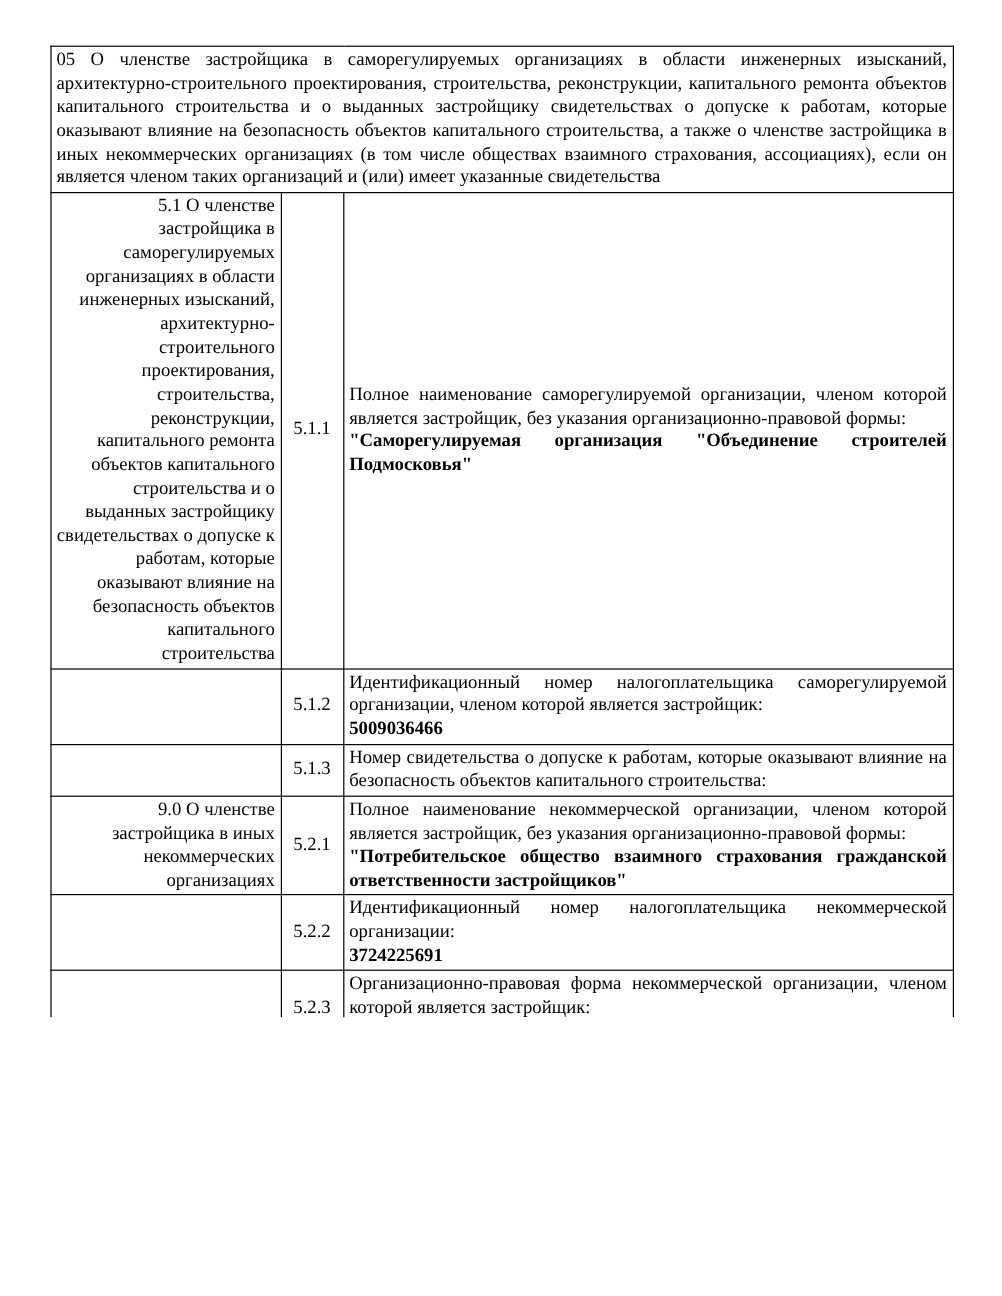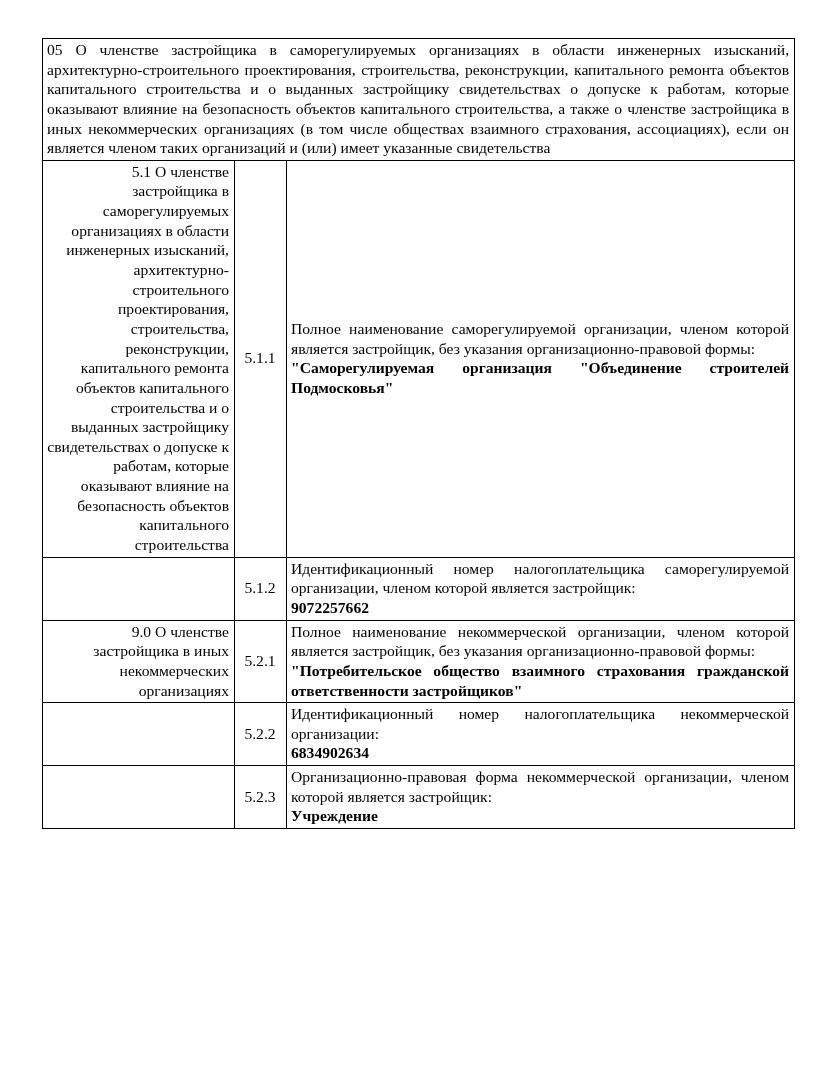--- a/index.html
+++ b/index.html
@@ -80,41 +80,49 @@
           <div>Полное наименование саморегулируемой организации, членом которой является застройщик, без указания организационно-правовой формы:</div>
           <div class="val">"Саморегулируемая организация "Объединение строителей Подмосковья"</div>
         </td>
       </tr>
 
       <tr>
         <td class="lbl"></td>
         <td class="num">5.1.2</td>
         <td class="cnt">
           <div>Идентификационный номер налогоплательщика саморегулируемой организации, членом которой является застройщик:</div>
-          <div class="val">9072257662</div>
+          <div class="val">5009036466</div>
         </td>
       </tr>
 
+      <tr>
+        <td class="lbl"></td>
+        <td class="num">5.1.3</td>
+        <td class="cnt">
+          <div>Номер свидетельства о допуске к работам, которые оказывают влияние на безопасность объектов капитального строительства:</div>
+          <div class="val"></div>
+        </td>
+      </tr>
 
 
       <tr>
         <td class="lbl">9.0 О членстве застройщика в иных некоммерческих организациях</td>
         <td class="num">5.2.1</td>
         <td class="cnt">
           <div>Полное наименование некоммерческой организации, членом которой является застройщик, без указания организационно-правовой формы:</div>
           <div class="val">"Потребительское общество взаимного страхования гражданской ответственности застройщиков"</div>
         </td>
       </tr>
 
       <tr>
         <td class="lbl"></td>
         <td class="num">5.2.2</td>
         <td class="cnt">
           <div>Идентификационный номер налогоплательщика некоммерческой организации:</div>
-          <div class="val">6834902634</div>
+          <div class="val">3724225691</div>
         </td>
       </tr>
 
       <tr>
         <td class="lbl"></td>
         <td class="num">5.2.3</td>
         <td class="cnt">
           <div>Организационно-правовая форма некоммерческой организации, членом которой является застройщик:</div>
           <div class="val">Учреждение</div>
         </td>

